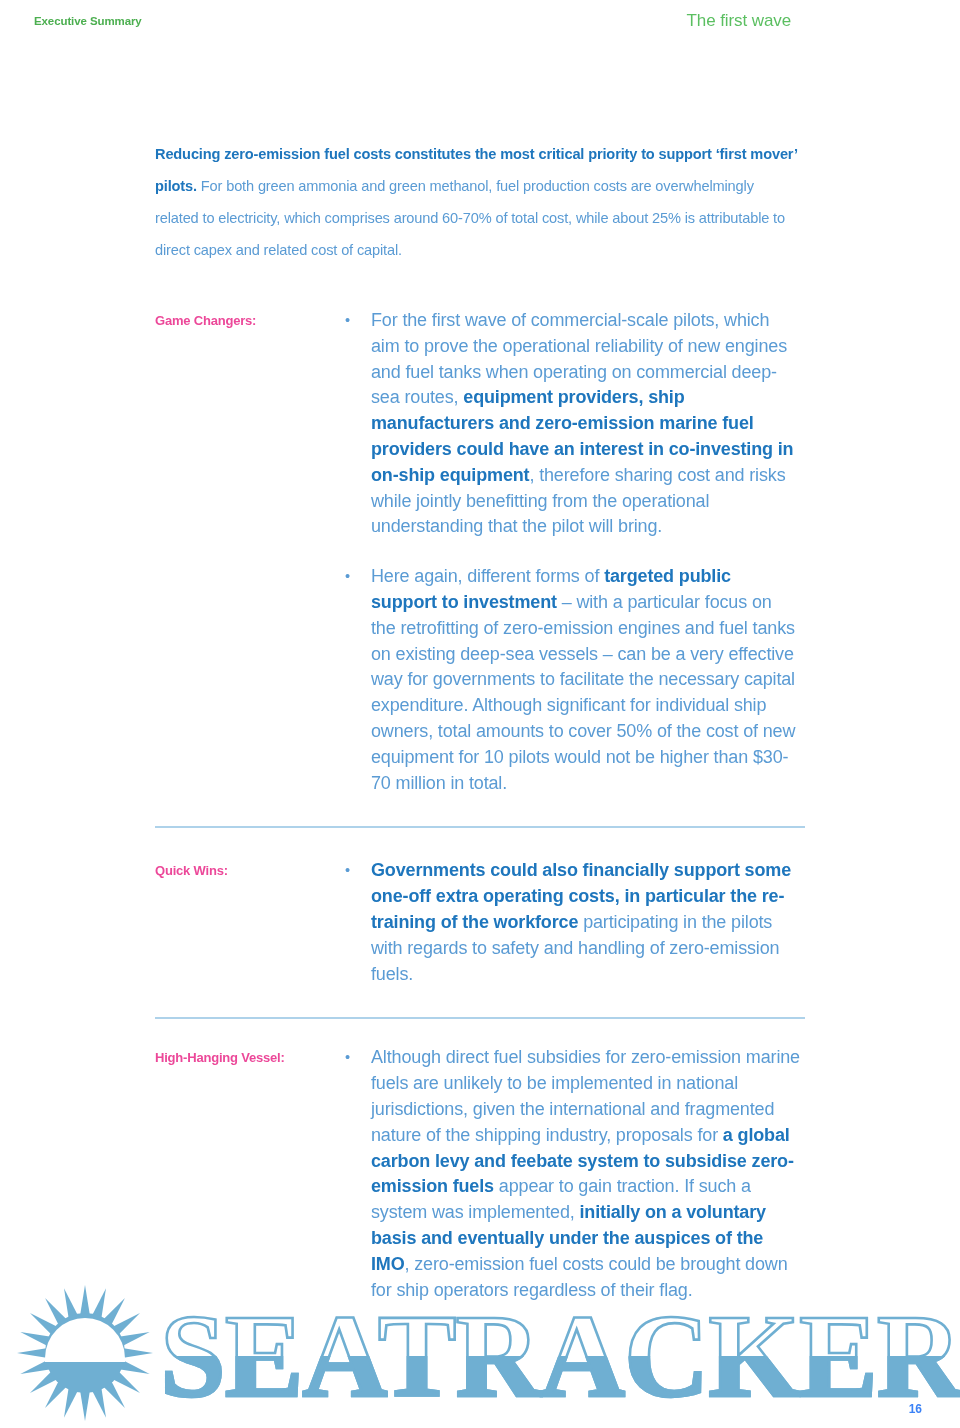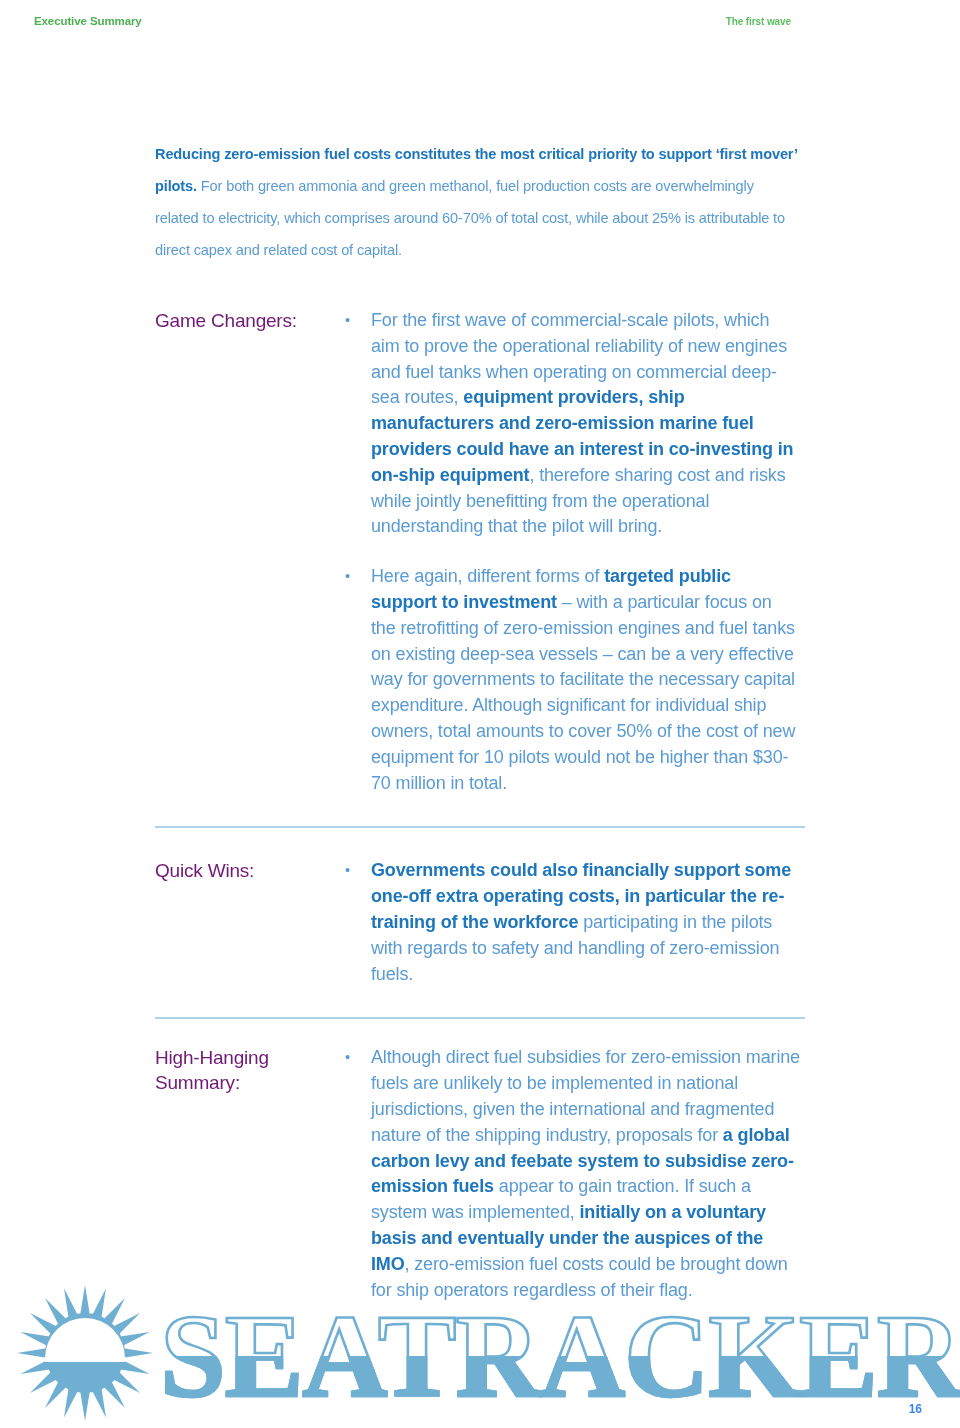--- a/index.html
+++ b/index.html
@@ -29,22 +29,22 @@
     padding: 0 34px;
     box-sizing: border-box;
   }
   .header-left {
     font-size: 11.5px;
     font-weight: bold;
     color: #4CAF50;
     letter-spacing: -0.1px;
   }
   .header-right {
-    font-size: 10px;
-    font-weight: bold;
+    font-size: 17px;
+    font-weight: normal;
     color: #5BBF61;
     letter-spacing: -0.1px;
   }
 
   
   .content {
     position: absolute;
     left: 155px;
     top: 138px;
     width: 650px;
@@ -73,23 +73,23 @@
   }
 
   
   .rec-block {
     display: flex;
     align-items: flex-start;
   }
   .rec-label {
     width: 188px;
     flex: 0 0 188px;
-    font-size: 19px;
-    font-weight: normal;
-    color: #701a75;
+    font-size: 13px;
+    font-weight: bold;
+    color: #ec4899;
     letter-spacing: -0.2px;
     line-height: 24.3px;
     padding-top: 1px;
   }
   .rec-items {
     flex: 1 1 auto;
   }
   .bullet-row {
     display: flex;
     align-items: flex-start;
@@ -200,21 +200,21 @@
         <span class="bullet-text"><b>Governments could also financially support some one-off extra operating costs, in particular the re-training of the workforce</b><span> participating in the pilots with regards to safety and handling of zero-emission fuels.</span></span>
       </div>
     </div>
   </div>
 
   <div class="gap-before-div2"></div>
   <div class="divider"></div>
   <div class="gap-after-div2"></div>
 
   <div class="rec-block">
-    <div class="rec-label">High-Hanging Summary:</div>
+    <div class="rec-label">High-Hanging Vessel:</div>
     <div class="rec-items">
       <div class="bullet-row">
         <span class="bullet-dot">•</span>
         <span class="bullet-text"><span>Although direct fuel subsidies for zero-emission marine fuels are unlikely to be implemented in national jurisdictions, given the international and fragmented nature of the shipping industry, proposals for </span><b>a global carbon levy and feebate system to subsidise zero-emission fuels</b><span> appear to gain traction. If such a system was implemented, </span><b>initially on a voluntary basis and eventually under the auspices of the IMO</b><span>, zero-emission fuel costs could be brought down for ship operators regardless of their flag.</span></span>
       </div>
     </div>
   </div>
 
 </div>
 

